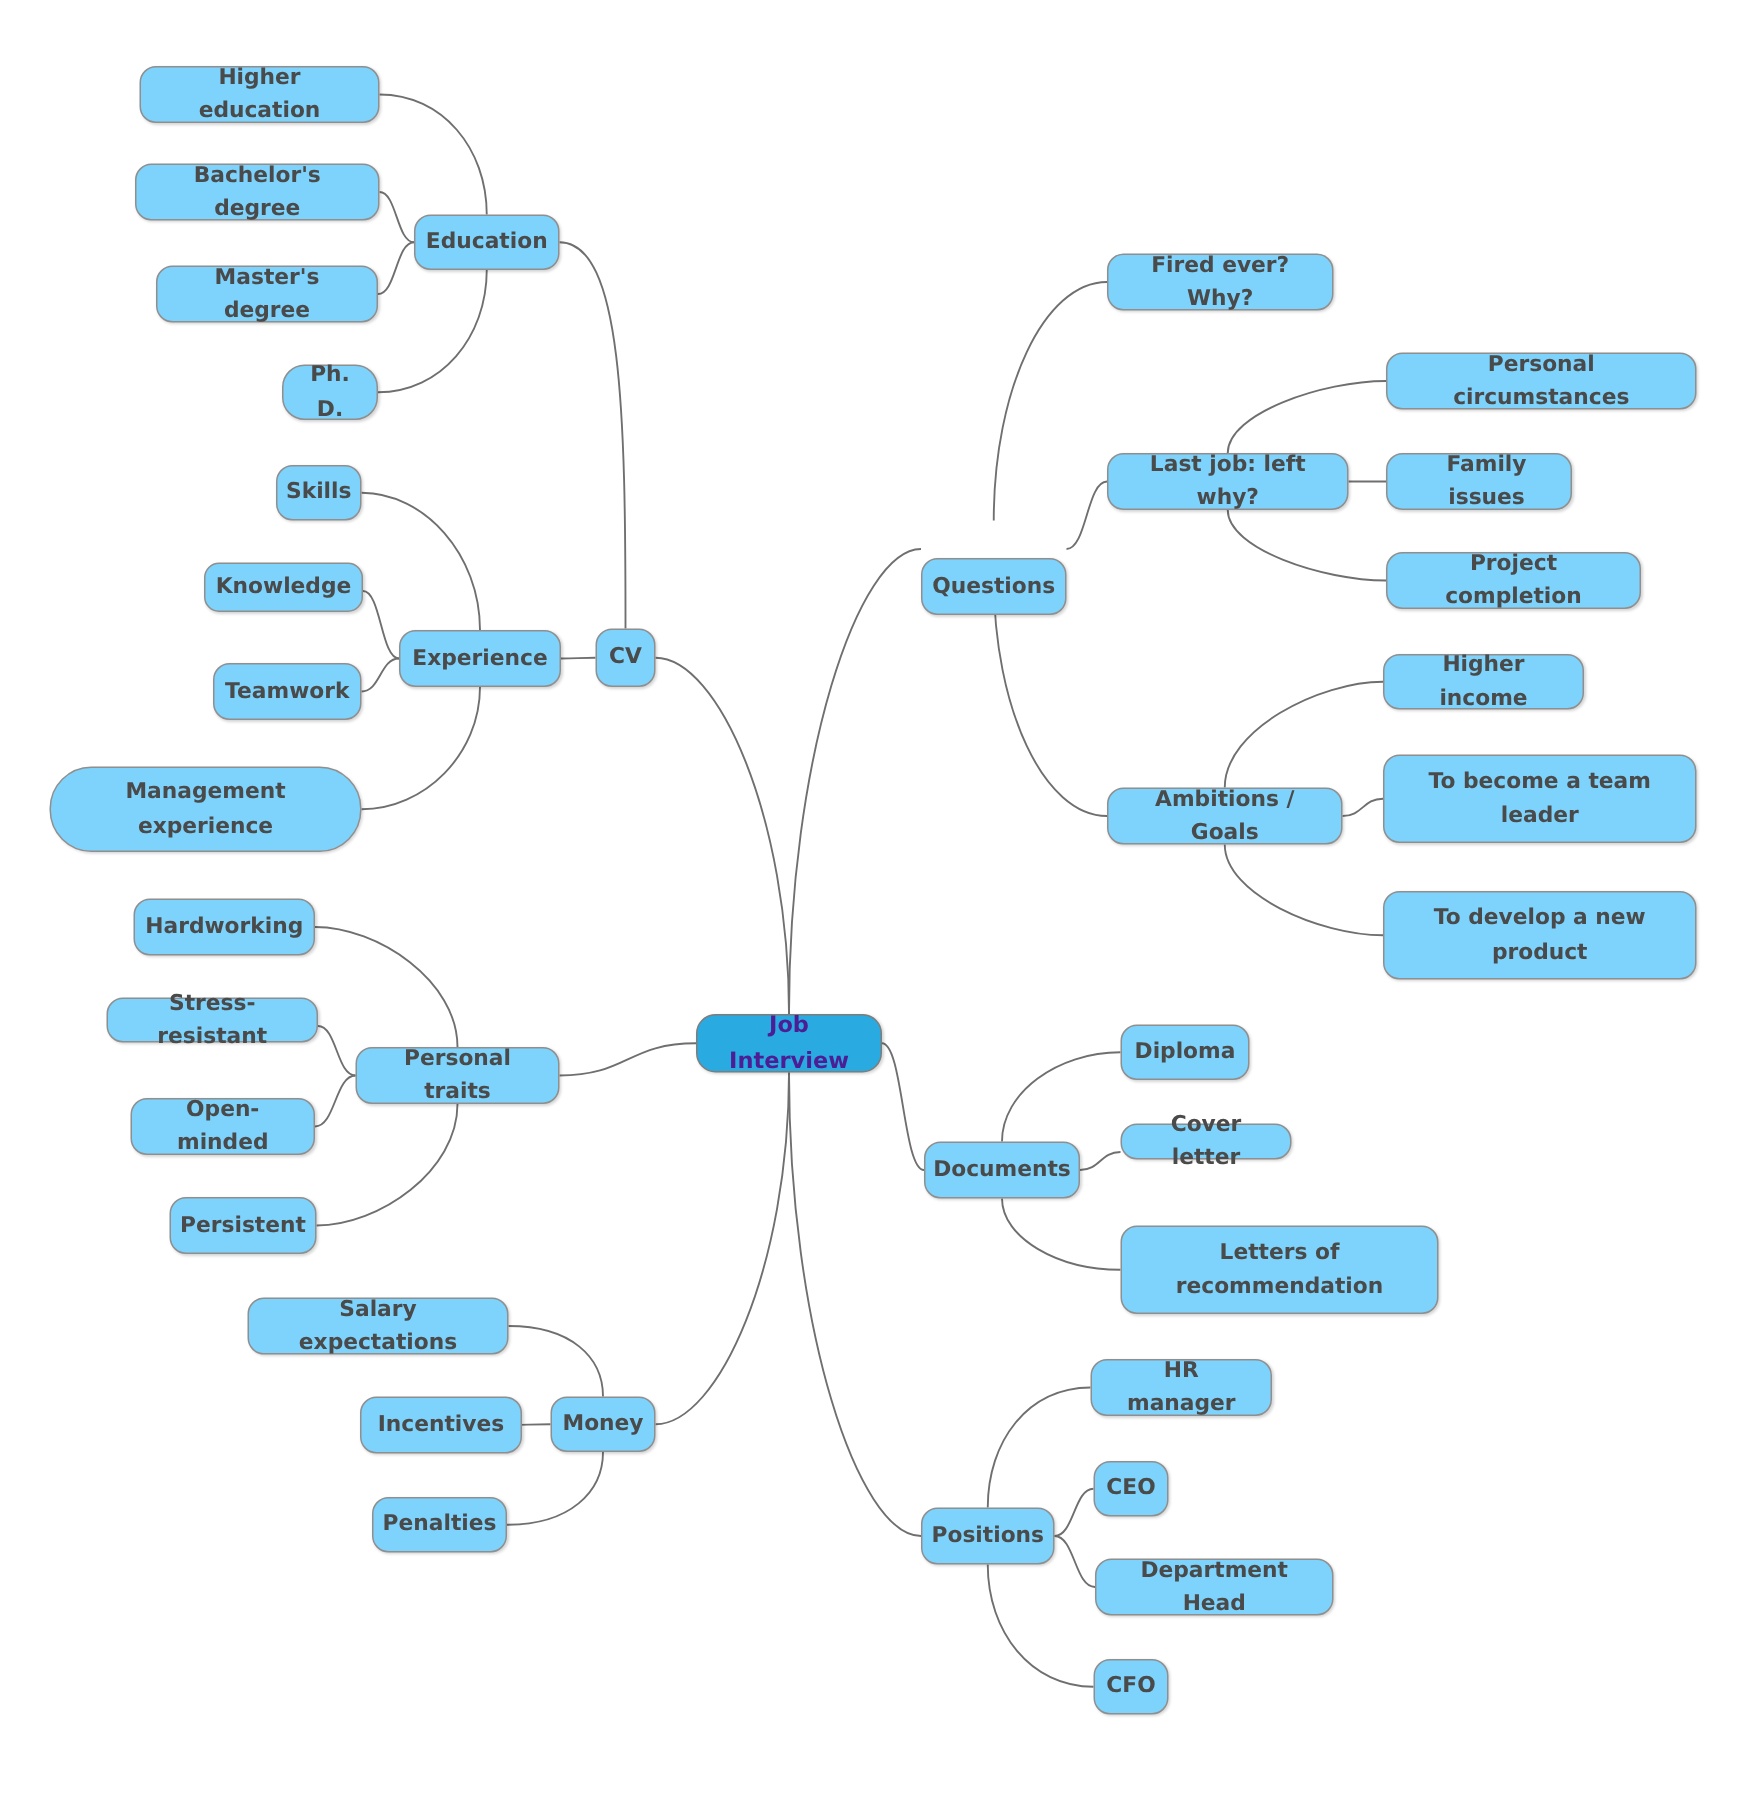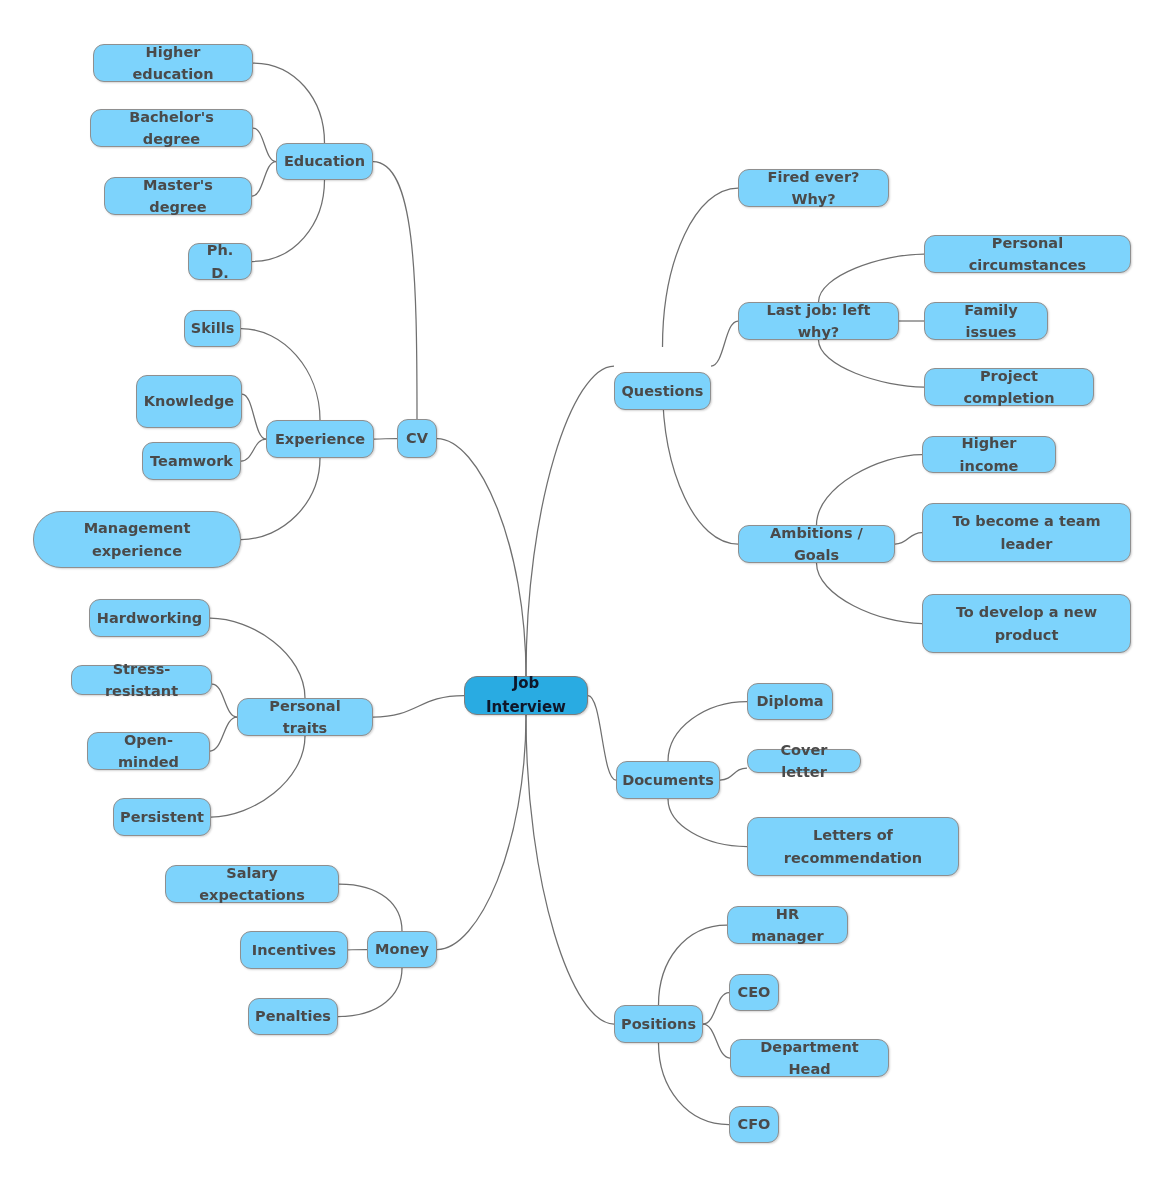--- a/index.html
+++ b/index.html
@@ -38,21 +38,21 @@
     font-size: 14.5px;
     line-height: 1.55;
     padding: 0 10px;
     box-shadow: 1px 1px 2px rgba(0,0,0,0.17);
     white-space: pre-line;
     cursor: default;
   }
   .node.root {
     background: #29abe2;
     border: 1.4px solid #7d7d7d;
-    color: #0f172a;
+    color: #4c1d95;
     border-radius: 13px;
     font-size: 15px;
   }
   .node.branch {
     font-size: 14.5px;
   }
 </style>
 </head>
 <body>
 
@@ -97,24 +97,24 @@
       <path d="M703,1024 C716,1024 716,992.5 729,992.5" fill="none" stroke="#6f6f6f" stroke-width="1.25"></path>
       <path d="M703,1024 C716.5,1024 716.5,1058 730,1058" fill="none" stroke="#6f6f6f" stroke-width="1.25"></path>
       <path d="M658.5,1043 C658.5,1087.825 687,1124.5 729,1124.5" fill="none" stroke="#6f6f6f" stroke-width="1.25"></path>
     </svg>
   <div id="nodes">
       <div class="node root" style="left: 464px; top: 676px; width: 124px; height: 39px;"><span>Job Interview</span></div>
       <div class="node branch" style="left: 276px; top: 143px; width: 97px; height: 37px;"><span>Education</span></div>
       <div class="node branch" style="left: 93px; top: 44px; width: 160px; height: 38px;"><span>Higher education</span></div>
       <div class="node branch" style="left: 90px; top: 109px; width: 163px; height: 38px;"><span>Bachelor's degree</span></div>
       <div class="node branch" style="left: 104px; top: 177px; width: 148px; height: 38px;"><span>Master's degree</span></div>
-      <div class="node branch" style="left: 188px; top: 243px; width: 64px; height: 37px;"><span>Ph. D.</span></div>
+      <div class="node branch" style="left: 188px; top: 243px; width: 64px; height: 37px; border-radius: 15px;"><span>Ph. D.</span></div>
       <div class="node branch" style="left: 266px; top: 420px; width: 108px; height: 38px;"><span>Experience</span></div>
       <div class="node branch" style="left: 184px; top: 310px; width: 57px; height: 37px;"><span>Skills</span></div>
-      <div class="node branch" style="left: 136px; top: 375px; width: 106px; height: 53px;"><span>Knowledge</span></div>
+      <div class="node branch" style="left: 136px; top: 375px; width: 106px; height: 33px; border-radius: 10px;"><span>Knowledge</span></div>
       <div class="node branch" style="left: 142px; top: 442px; width: 99px; height: 38px;"><span>Teamwork</span></div>
       <div class="node branch" style="left: 33px; top: 511px; width: 208px; height: 57px; border-radius: 28px;"><span>Management
 experience</span></div>
       <div class="node branch" style="left: 237px; top: 698px; width: 136px; height: 38px;"><span>Personal traits</span></div>
       <div class="node branch" style="left: 89px; top: 599px; width: 121px; height: 38px;"><span>Hardworking</span></div>
       <div class="node branch" style="left: 71px; top: 665px; width: 141px; height: 30px;"><span>Stress-resistant</span></div>
       <div class="node branch" style="left: 87px; top: 732px; width: 123px; height: 38px;"><span>Open-minded</span></div>
       <div class="node branch" style="left: 113px; top: 798px; width: 98px; height: 38px;"><span>Persistent</span></div>
       <div class="node branch" style="left: 367px; top: 931px; width: 70px; height: 37px;"><span>Money</span></div>
       <div class="node branch" style="left: 165px; top: 865px; width: 174px; height: 38px;"><span>Salary expectations</span></div>

